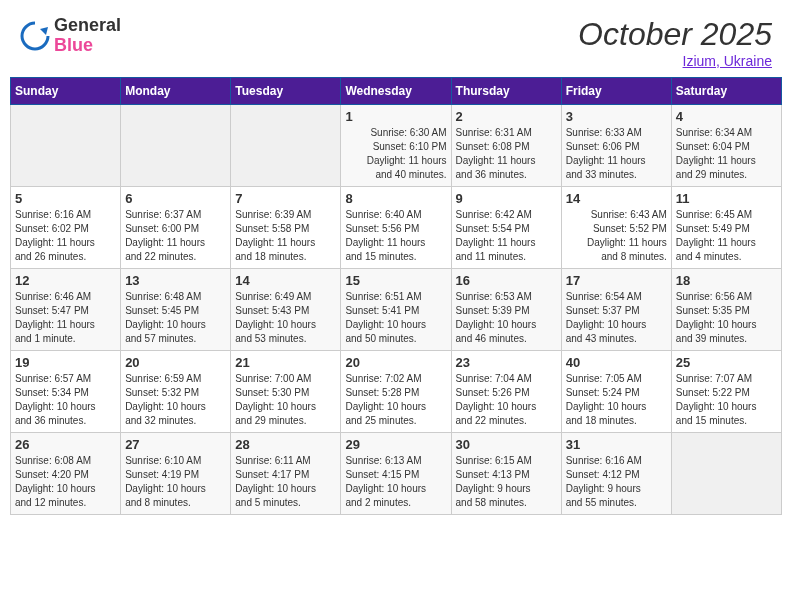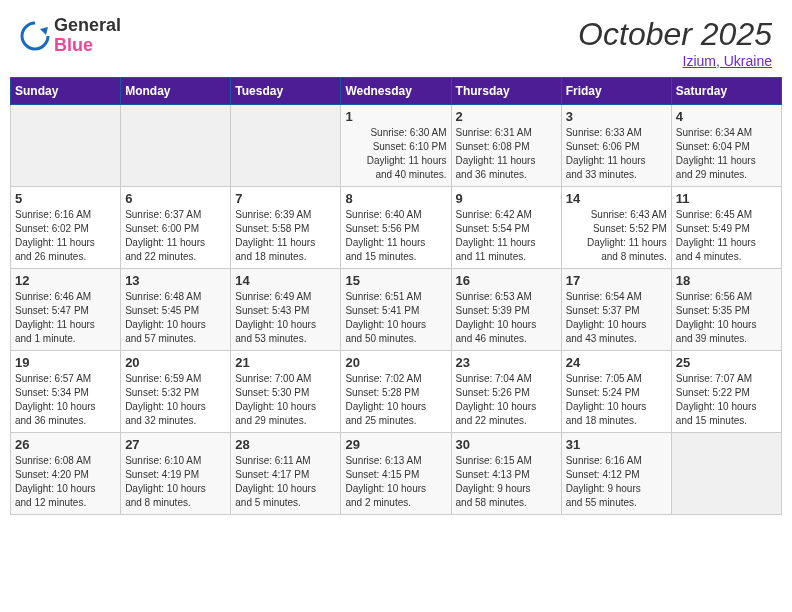--- a/index.html
+++ b/index.html
@@ -301,21 +301,21 @@
 and 25 minutes.</div>
         </td>
         <td>
           <span class="day-number">23</span>
           <div class="day-info" style="white-space: pre-line;">Sunrise: 7:04 AM
 Sunset: 5:26 PM
 Daylight: 10 hours
 and 22 minutes.</div>
         </td>
         <td>
-          <span class="day-number">24</span>
+          <span class="day-number">40</span>
           <div class="day-info" style="white-space: pre-line;">Sunrise: 7:05 AM
 Sunset: 5:24 PM
 Daylight: 10 hours
 and 18 minutes.</div>
         </td>
         <td>
           <span class="day-number">25</span>
           <div class="day-info" style="white-space: pre-line;">Sunrise: 7:07 AM
 Sunset: 5:22 PM
 Daylight: 10 hours

